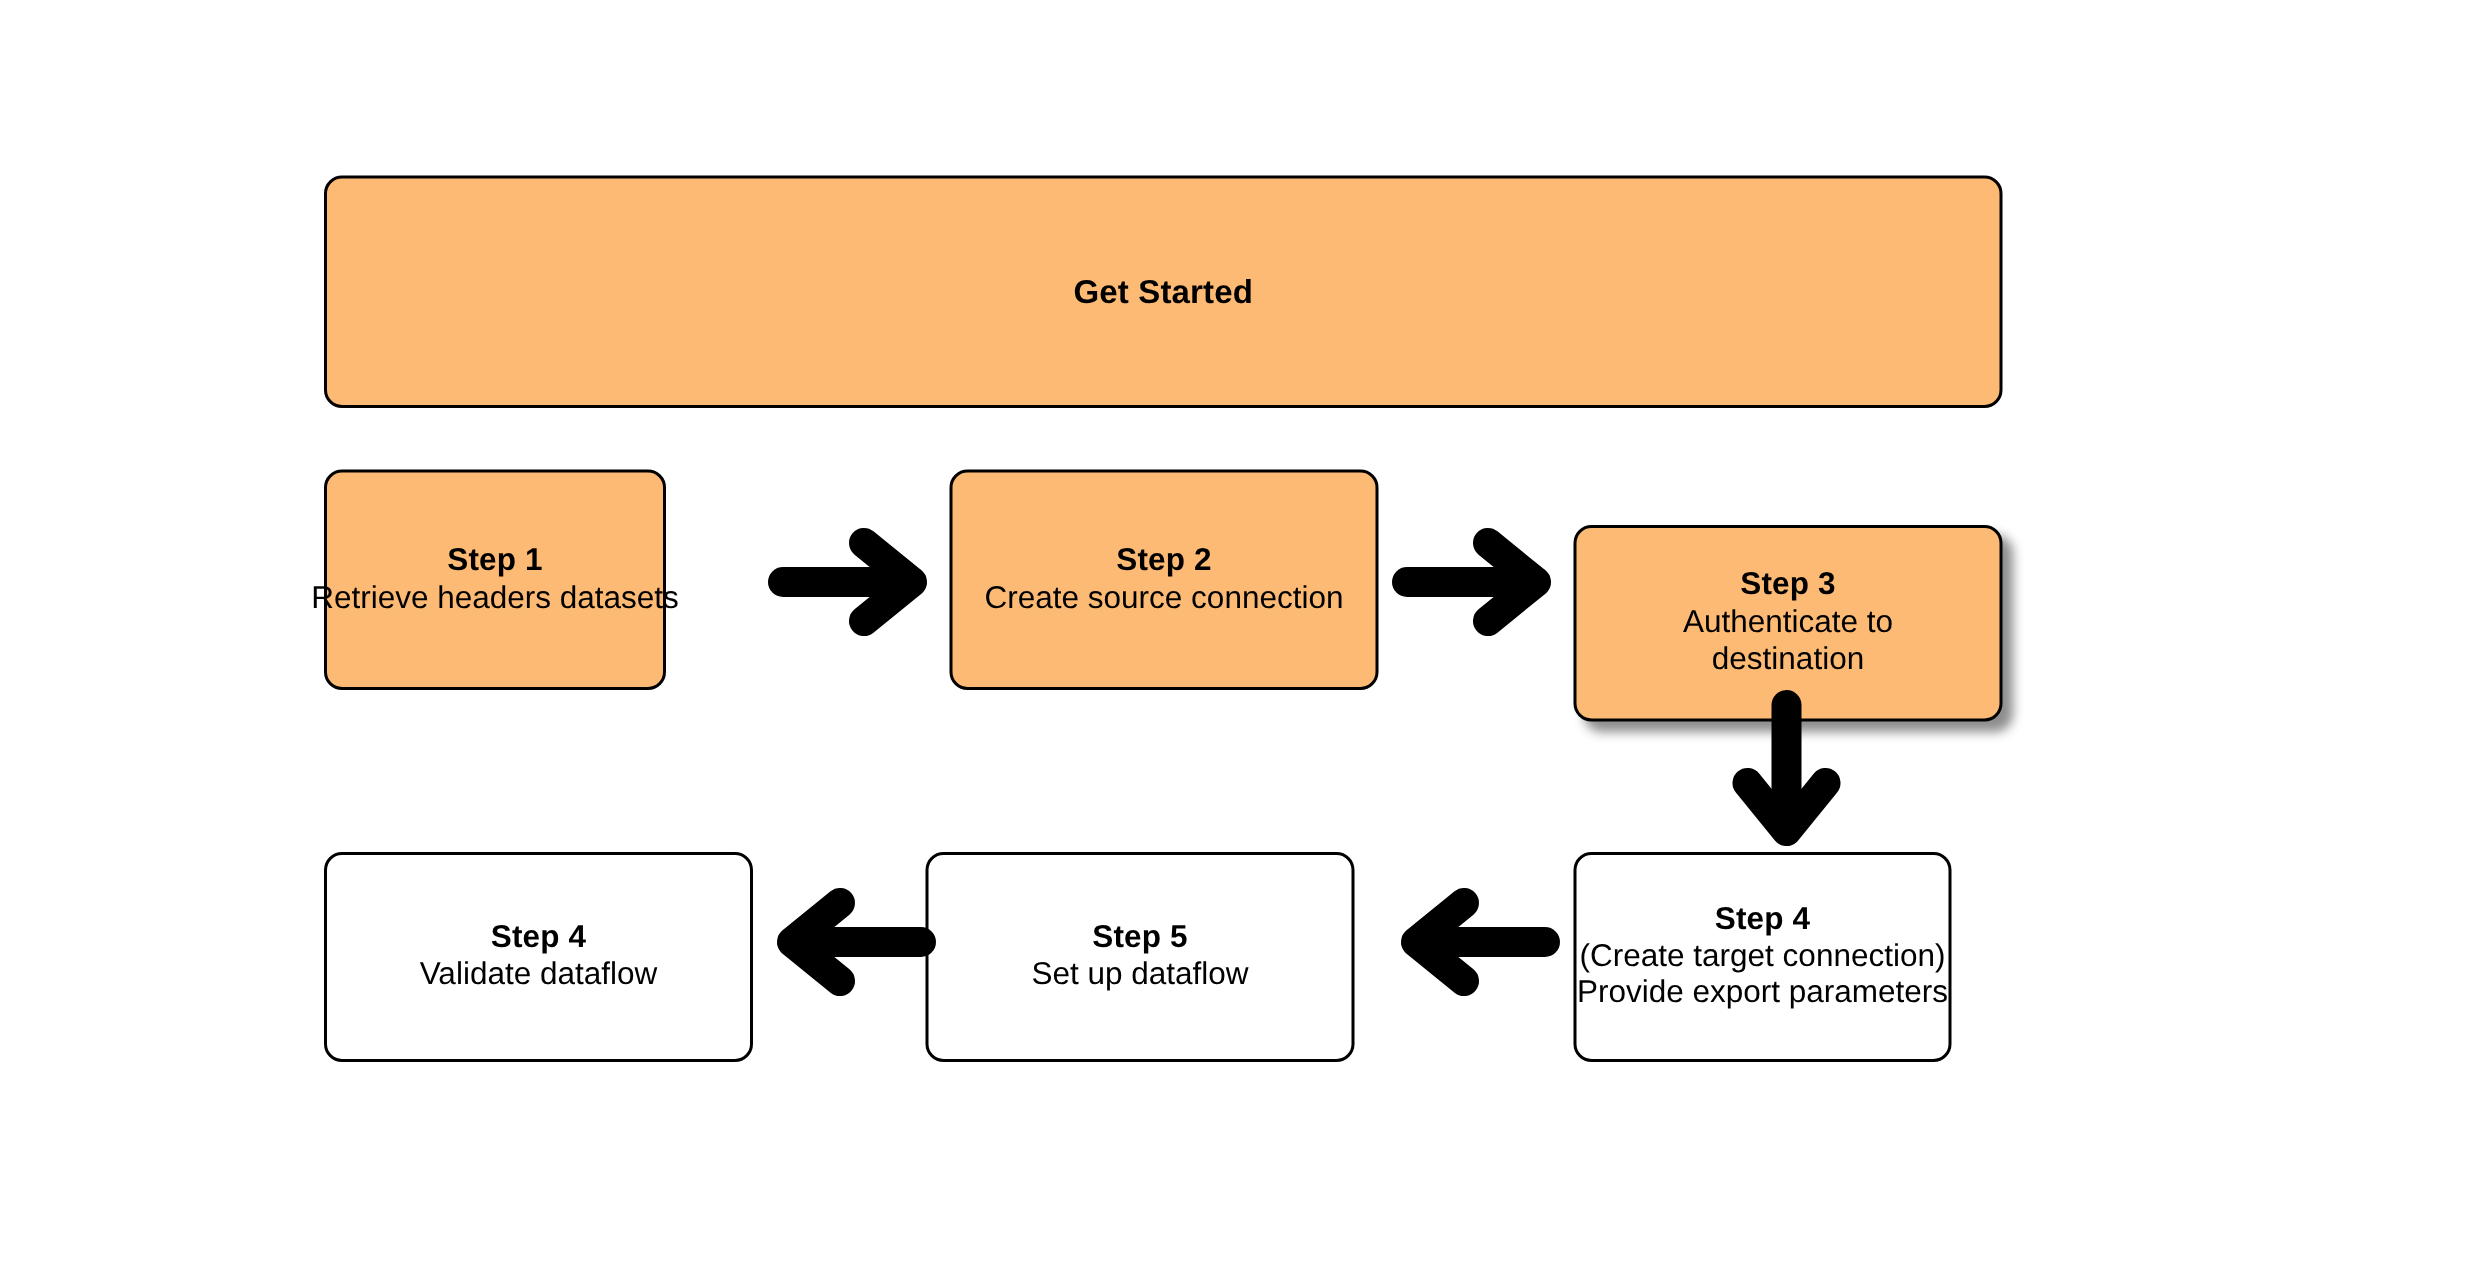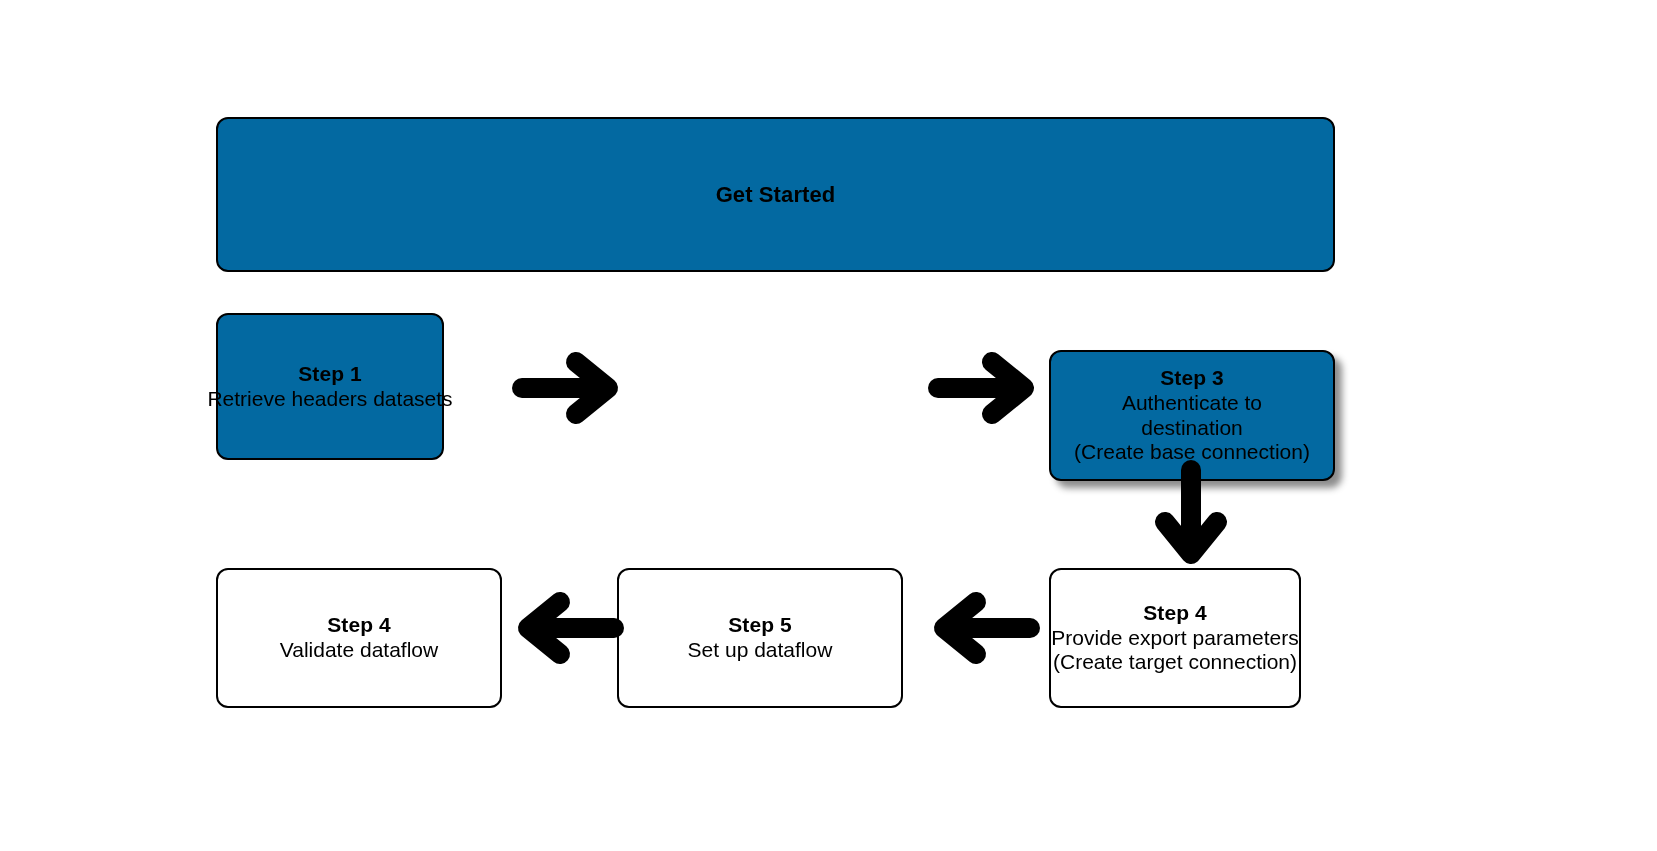--- a/index.html
+++ b/index.html
@@ -28,21 +28,21 @@
     border-radius: 12px;
     display: flex;
     flex-direction: column;
     align-items: center;
     justify-content: center;
     text-align: center;
     color: #000000;
     line-height: 1.18;
     padding: 4px 10px;
   }
-  .node.green  { background: #0369a1; }
+  .node.green  { background: #fdba74; }
   .node.plain  { background: #ffffff; }
   .node.shadow { box-shadow: 7px 7px 7px rgba(0,0,0,0.45); margin-top: 23px; }
 
   .node .title {
     font-weight: bold;
     font-size: 21px;
     letter-spacing: 0.1px;
     white-space: nowrap;
   }
   .node .line {
@@ -68,32 +68,35 @@
 
   <div class="node green" id="node-get-started" style="left:216px; top:117px; width:1119px; height:155px;">
     <div class="title">Get Started</div>
   </div>
 
   <div class="node green" id="node-step-1" style="left:216px; top:313px; width:228px; height:147px;">
     <div class="title">Step 1</div>
     <div class="line">Retrieve headers datasets</div>
   </div>
 
+  <div class="node green" id="node-step-2" style="left:633px; top:313px; width:286px; height:147px;">
+    <div class="title">Step 2</div>
+    <div class="line">Create source connection</div>
+  </div>
 
   <div class="node green shadow" id="node-step-3" style="left:1049px; top:327px; width:286px; height:131px;">
     <div class="title">Step 3</div>
     <div class="line">Authenticate to</div>
     <div class="line">destination</div>
-    <div class="line">(Create base connection)</div>
   </div>
 
   <div class="node plain" id="node-step-4" style="left:1049px; top:568px; width:252px; height:140px;">
     <div class="title">Step 4</div>
+    <div class="line">(Create target connection)</div>
     <div class="line">Provide export parameters</div>
-    <div class="line">(Create target connection)</div>
   </div>
 
   <div class="node plain" id="node-step-5" style="left:617px; top:568px; width:286px; height:140px;">
     <div class="title">Step 5</div>
     <div class="line">Set up dataflow</div>
   </div>
 
   <div class="node plain" id="node-step-6" style="left:216px; top:568px; width:286px; height:140px;">
     <div class="title">Step 4</div>
     <div class="line">Validate dataflow</div>

